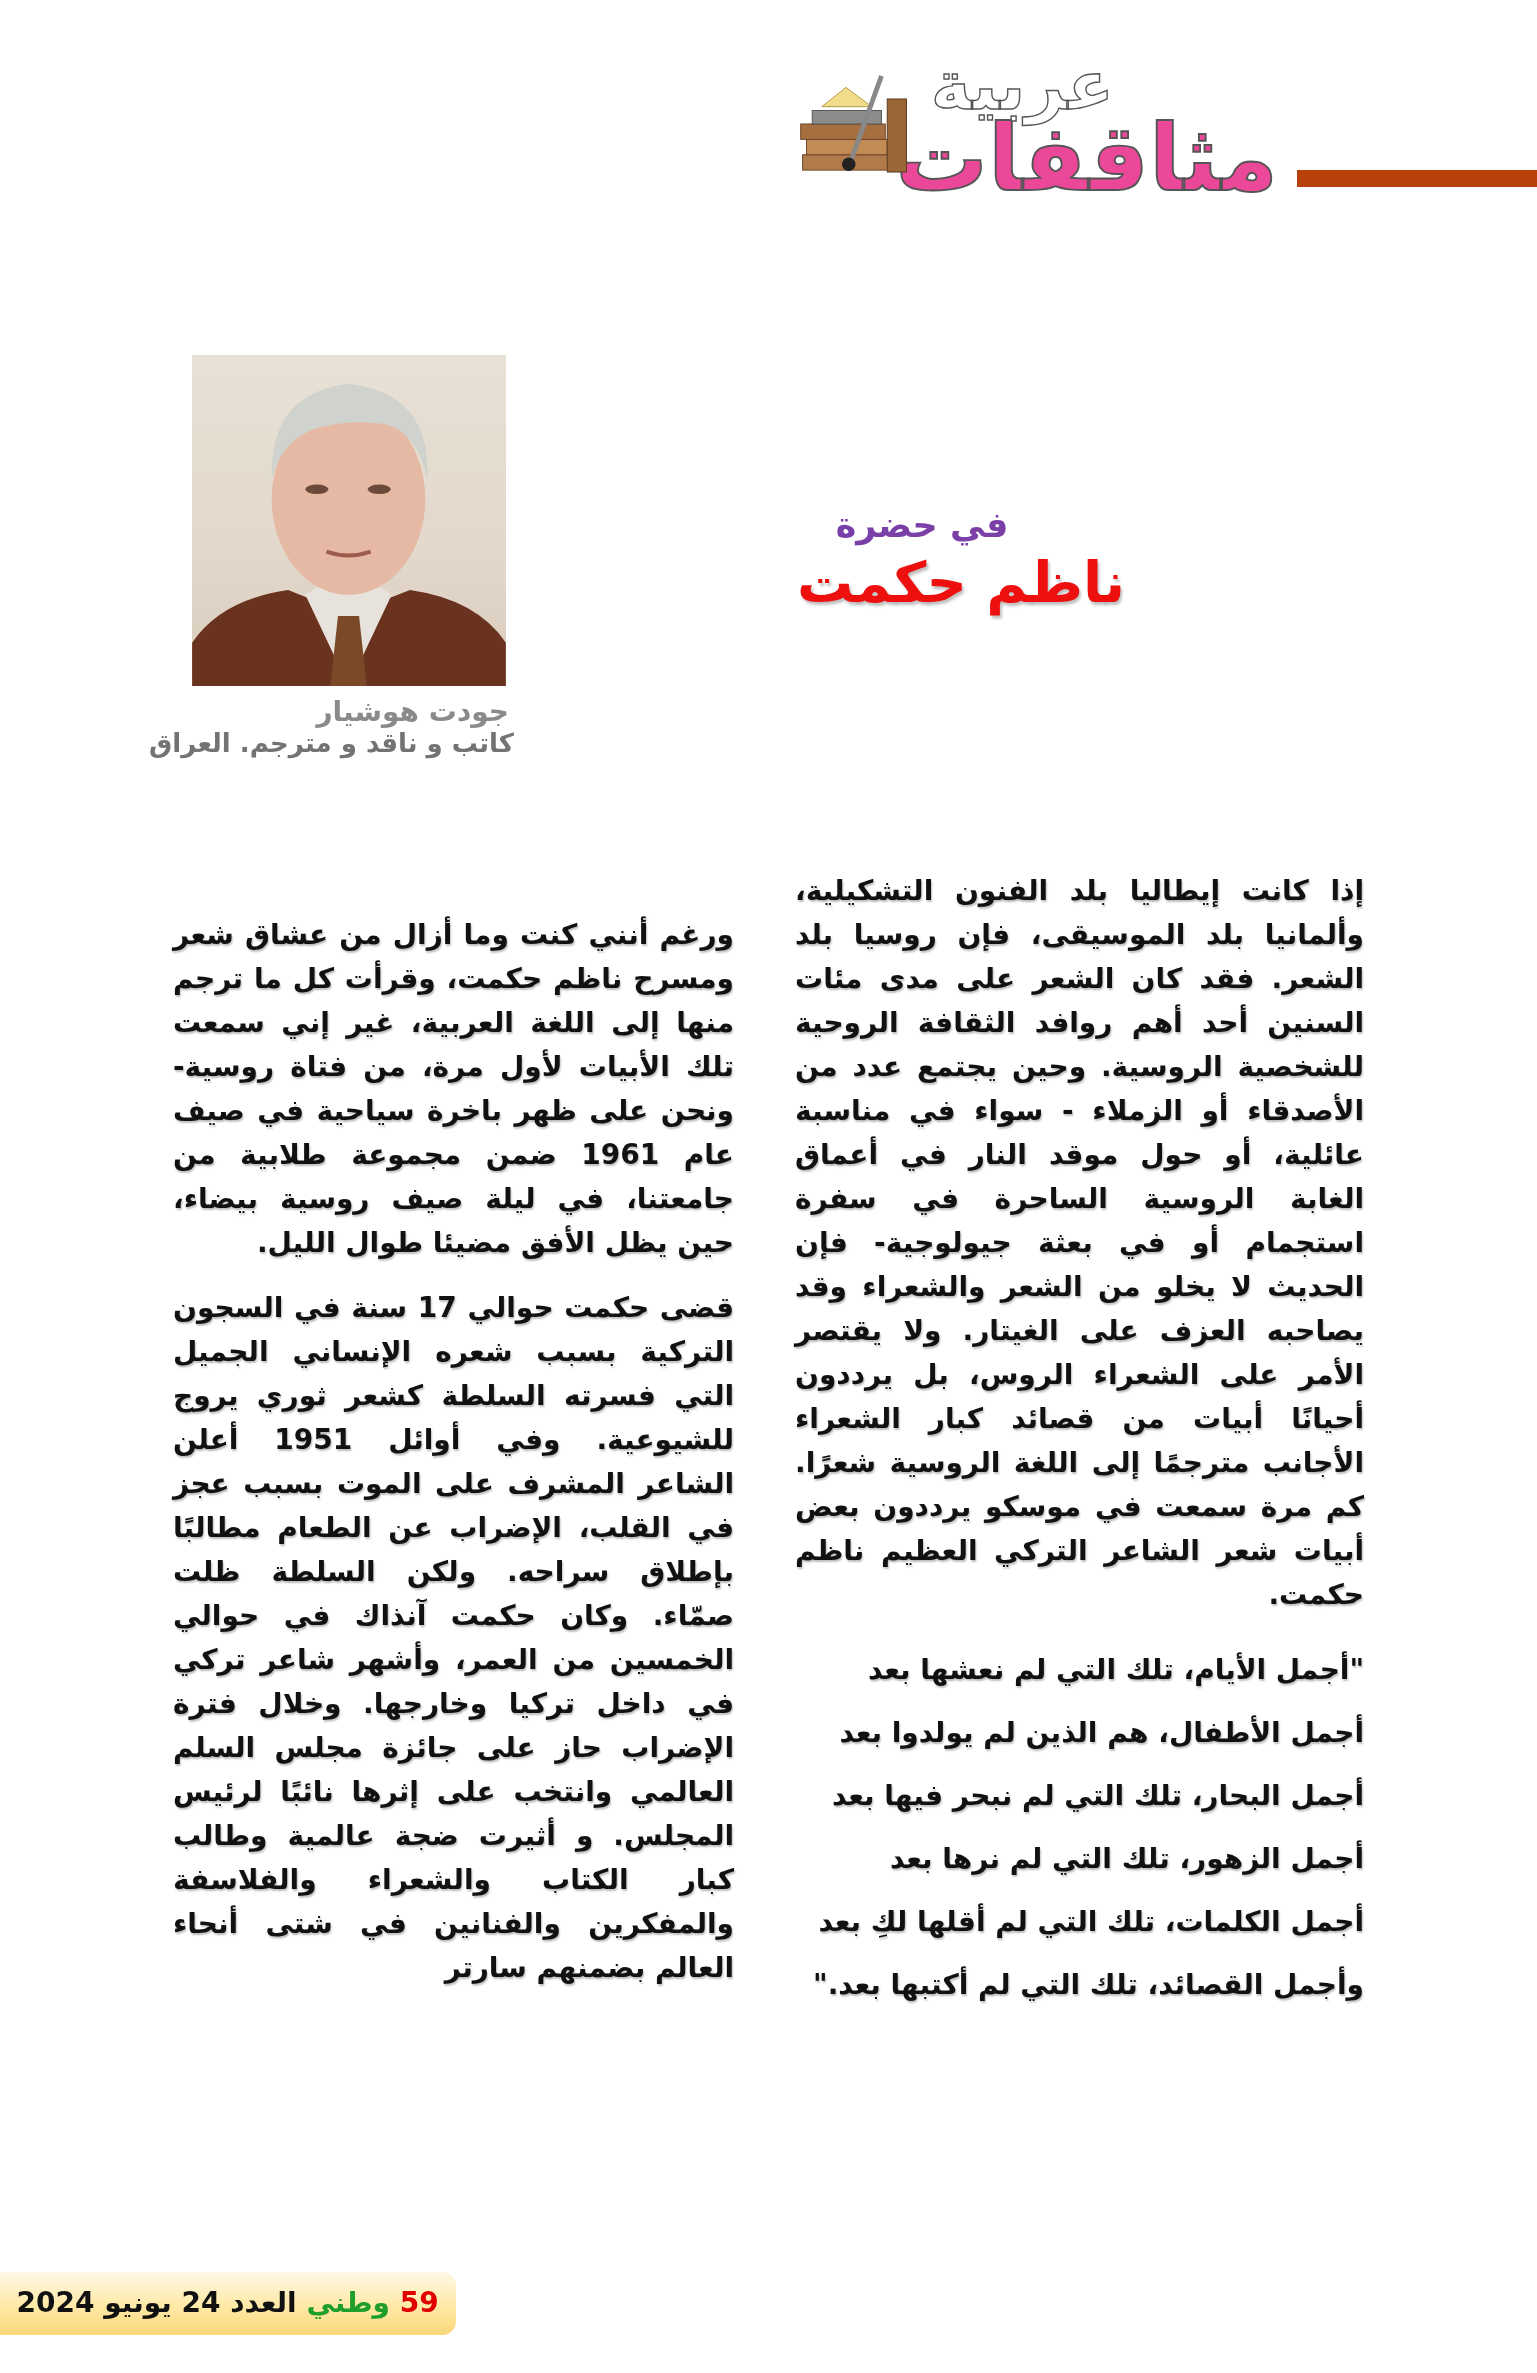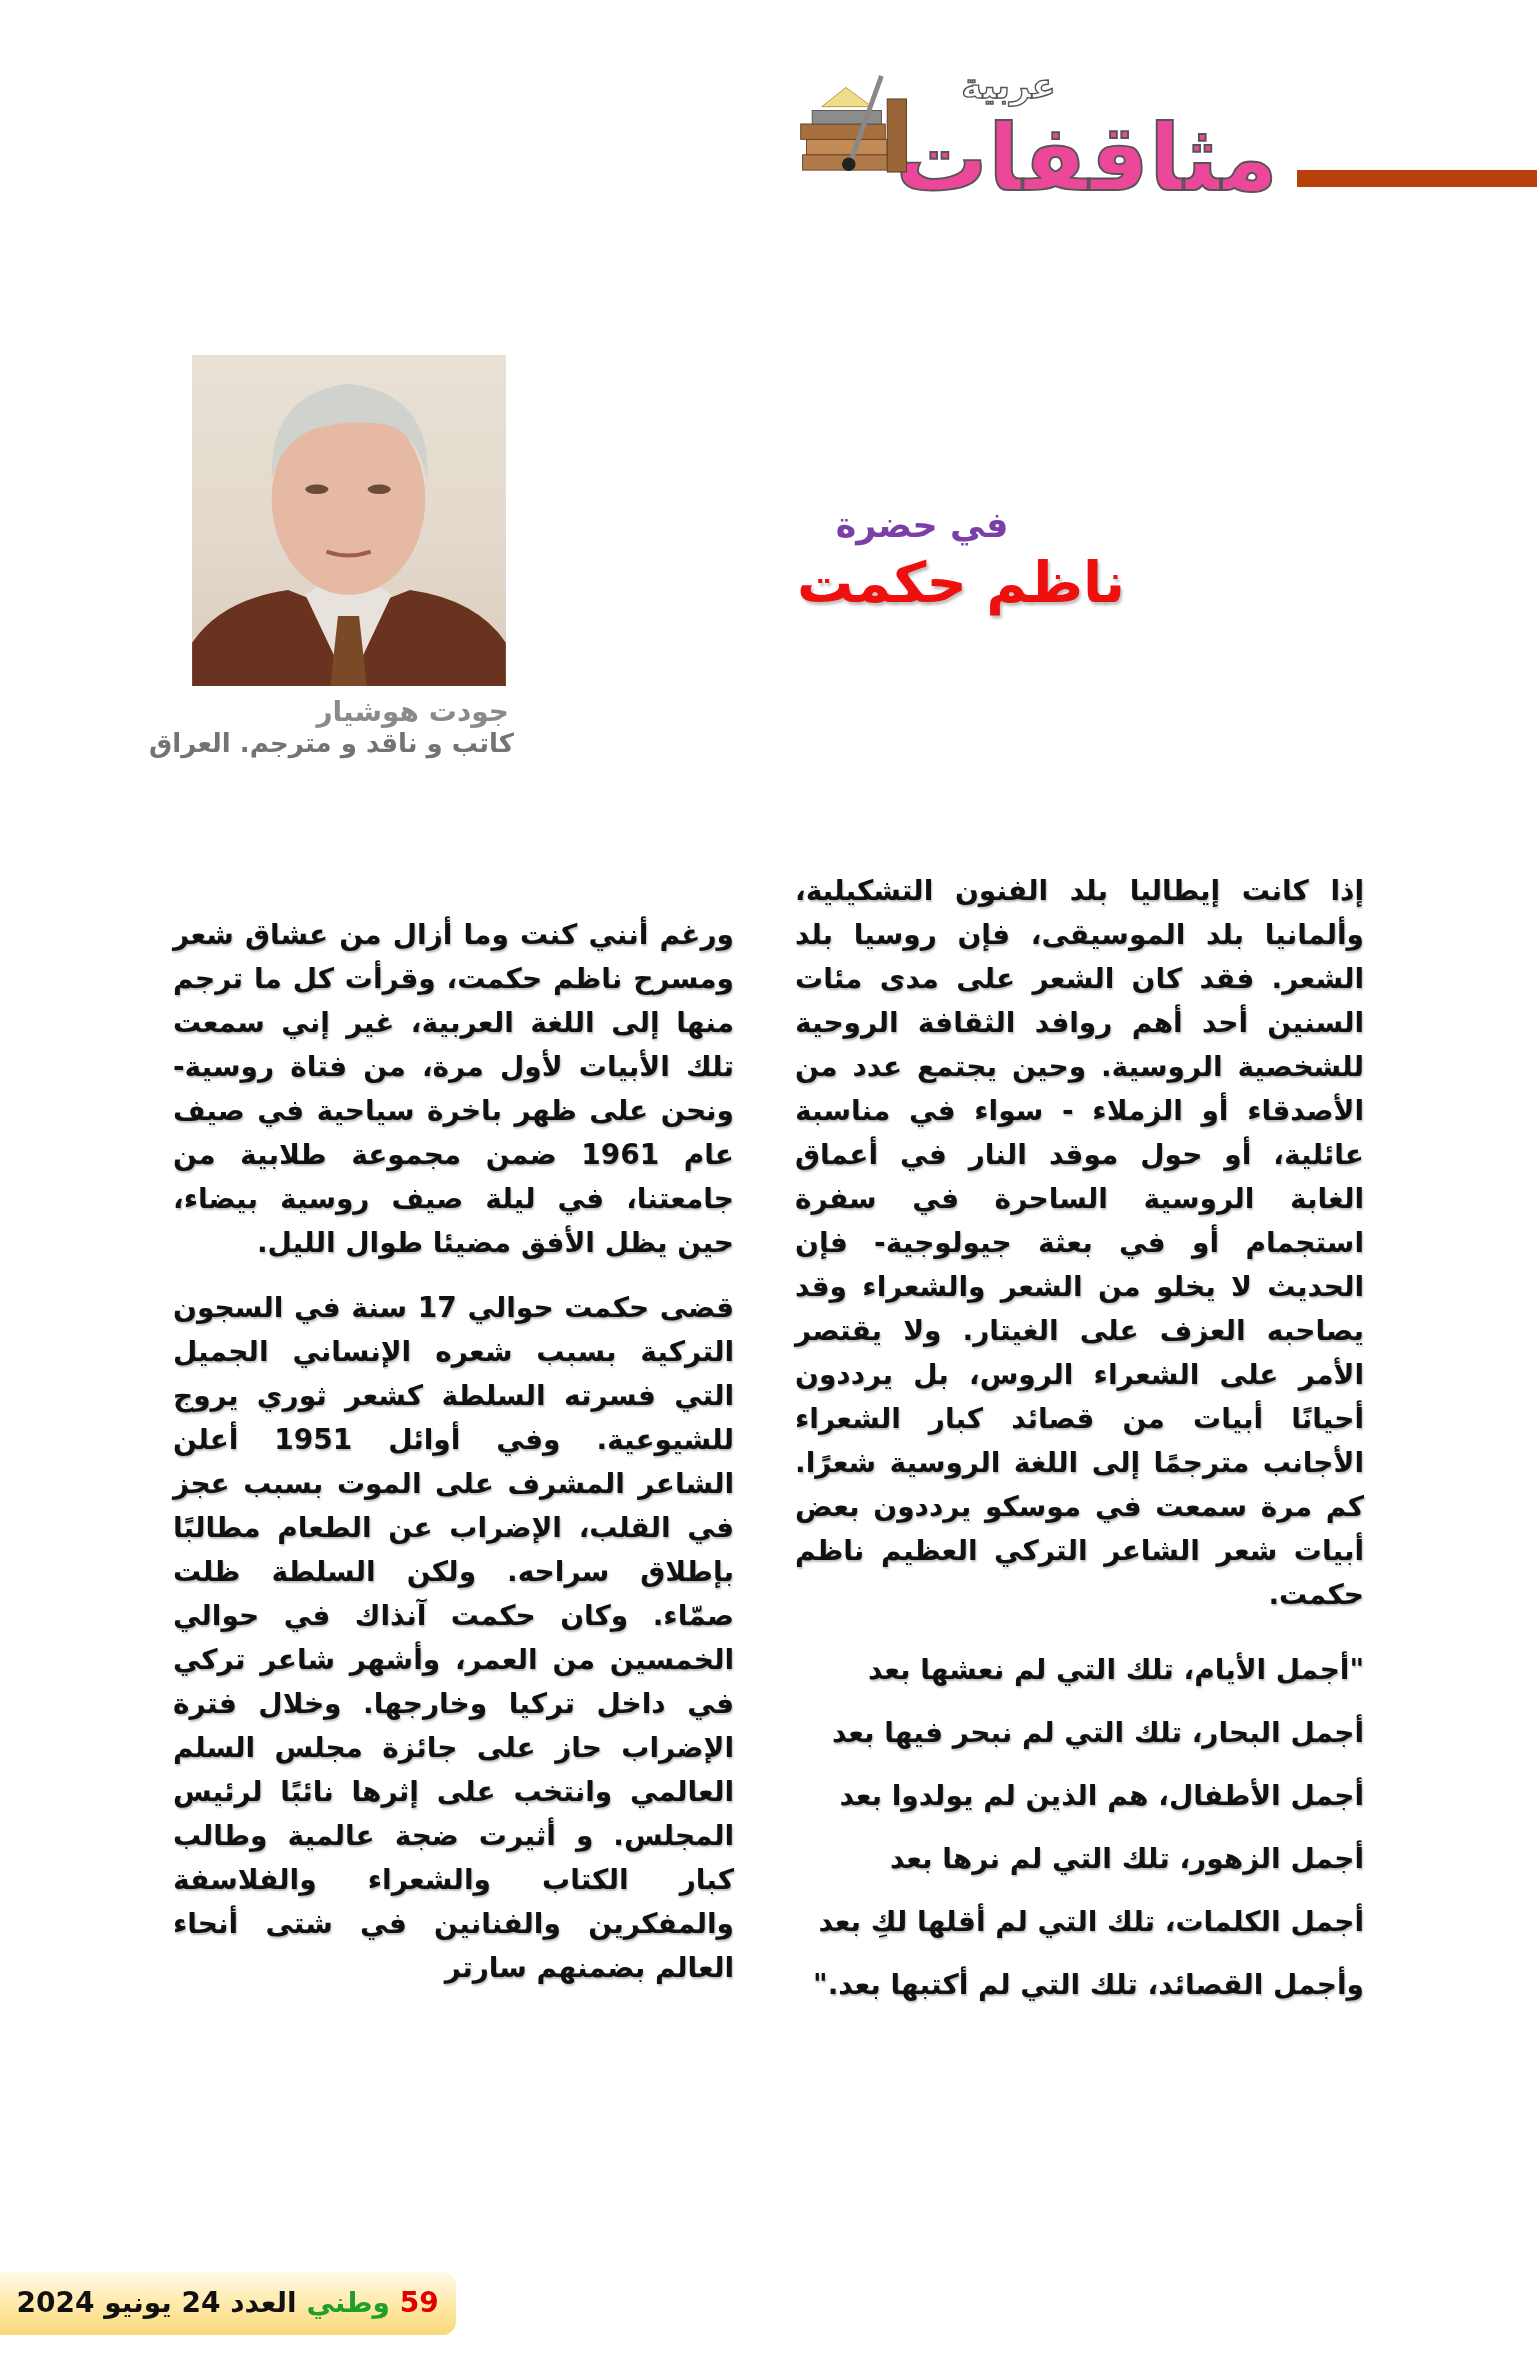--- a/index.html
+++ b/index.html
@@ -8,22 +8,22 @@
 
   
   .masthead { position: absolute; left: 663px; top: 53px; width: 874px; height: 154px; }
   .mast-rule { position: absolute; right: 0; top: 117px; width: 240px; height: 17.3px;
                background: #b8400a; }
   .mast-logo { position: absolute; left: 0; top: 0; width: 634px; height: 154px; }
   .mast-main { position: absolute; left: 0; top: 60px; width: 615px; text-align: right;
                font-family: "DejaVu Sans", sans-serif; font-weight: bold; font-size: 92px;
                line-height: 92px; color: #ec4899; -webkit-text-stroke: 1.9px #555;
                letter-spacing: 1.9px; direction: rtl; }
-  .mast-sub { position: absolute; left: 240px; top: 3.8px; width: 211px; text-align: center;
-              font-family: "DejaVu Sans", sans-serif; font-weight: bold; font-size: 35px;
+  .mast-sub { position: absolute; left: 240px; top: 3.8px; width: 211px; text-align: right;
+              font-family: "DejaVu Sans", sans-serif; font-weight: bold; font-size: 68px;
               line-height: 58px; color: #fff; -webkit-text-stroke: 1.4px #555; direction: rtl; }
   .books-icon { position: absolute; left: 130px; top: 17.3px; width: 125px; height: 106px; }
 
   
   .photo { position: absolute; left: 192px; top: 355px; width: 314px; height: 331px;
            background: linear-gradient(180deg,#e9e1d6 0%,#e2d8cb 60%,#d9cbbb 100%);
            overflow: hidden; }
   .author-name { position: absolute; left: 144px; top: 694px; width: 365px; text-align: right;
                  font-size: 28px; font-weight: bold; color: #8a8a8a; direction: rtl; line-height: 35px; }
   .author-role { position: absolute; left: 144px; top: 726px; width: 375px; text-align: center;
@@ -93,22 +93,22 @@
 <div class="author-name">جودت هوشيار</div>
 <div class="author-role">كاتب و ناقد و مترجم. العراق</div>
 
 <div class="kicker">في حضرة</div>
 <div class="title">ناظم حكمت</div>
 
 <div class="col col-right">
   <p>إذا كانت إيطاليا بلد الفنون التشكيلية، وألمانيا بلد الموسيقى، فإن روسيا بلد الشعر. فقد كان الشعر على مدى مئات السنين أحد أهم روافد الثقافة الروحية للشخصية الروسية. وحين يجتمع عدد من الأصدقاء أو الزملاء - سواء في مناسبة عائلية، أو حول موقد النار في أعماق الغابة الروسية الساحرة في سفرة استجمام أو في بعثة جيولوجية- فإن الحديث لا يخلو من الشعر والشعراء وقد يصاحبه العزف على الغيتار. ولا يقتصر الأمر على الشعراء الروس، بل يرددون أحيانًا أبيات من قصائد كبار الشعراء الأجانب مترجمًا إلى اللغة الروسية شعرًا. كم مرة سمعت في موسكو يرددون بعض أبيات شعر الشاعر التركي العظيم ناظم حكمت.</p>
   <div class="poem">
     <span class="poem-line">"أجمل الأيام، تلك التي لم نعشها بعد</span>
+    <span class="poem-line">أجمل الأطفال، هم الذين لم يولدوا بعد</span>
     <span class="poem-line">أجمل البحار، تلك التي لم نبحر فيها بعد</span>
-    <span class="poem-line">أجمل الأطفال، هم الذين لم يولدوا بعد</span>
     <span class="poem-line">أجمل الزهور، تلك التي لم نرها بعد</span>
     <span class="poem-line">أجمل الكلمات، تلك التي لم أقلها لكِ بعد</span>
     <span class="poem-line">وأجمل القصائد، تلك التي لم أكتبها بعد."</span>
   </div>
 </div>
 
 <div class="col col-left">
   <p>ورغم أنني كنت وما أزال من عشاق شعر ومسرح ناظم حكمت، وقرأت كل ما ترجم منها إلى اللغة العربية، غير إني سمعت تلك الأبيات لأول مرة، من فتاة روسية- ونحن على ظهر باخرة سياحية في صيف عام 1961 ضمن مجموعة طلابية من جامعتنا، في ليلة صيف روسية بيضاء، حين يظل الأفق مضيئا طوال الليل.</p>
   <p>قضى حكمت حوالي 17 سنة في السجون التركية بسبب شعره الإنساني الجميل التي فسرته السلطة كشعر ثوري يروج للشيوعية. وفي أوائل 1951 أعلن الشاعر المشرف على الموت بسبب عجز في القلب، الإضراب عن الطعام مطالبًا بإطلاق سراحه. ولكن السلطة ظلت صمّاء. وكان حكمت آنذاك في حوالي الخمسين من العمر، وأشهر شاعر تركي في داخل تركيا وخارجها. وخلال فترة الإضراب حاز على جائزة مجلس السلم العالمي وانتخب على إثرها نائبًا لرئيس المجلس. و أثيرت ضجة عالمية وطالب كبار الكتاب والشعراء والفلاسفة والمفكرين والفنانين في شتى أنحاء العالم بضمنهم سارتر</p>
 </div>

